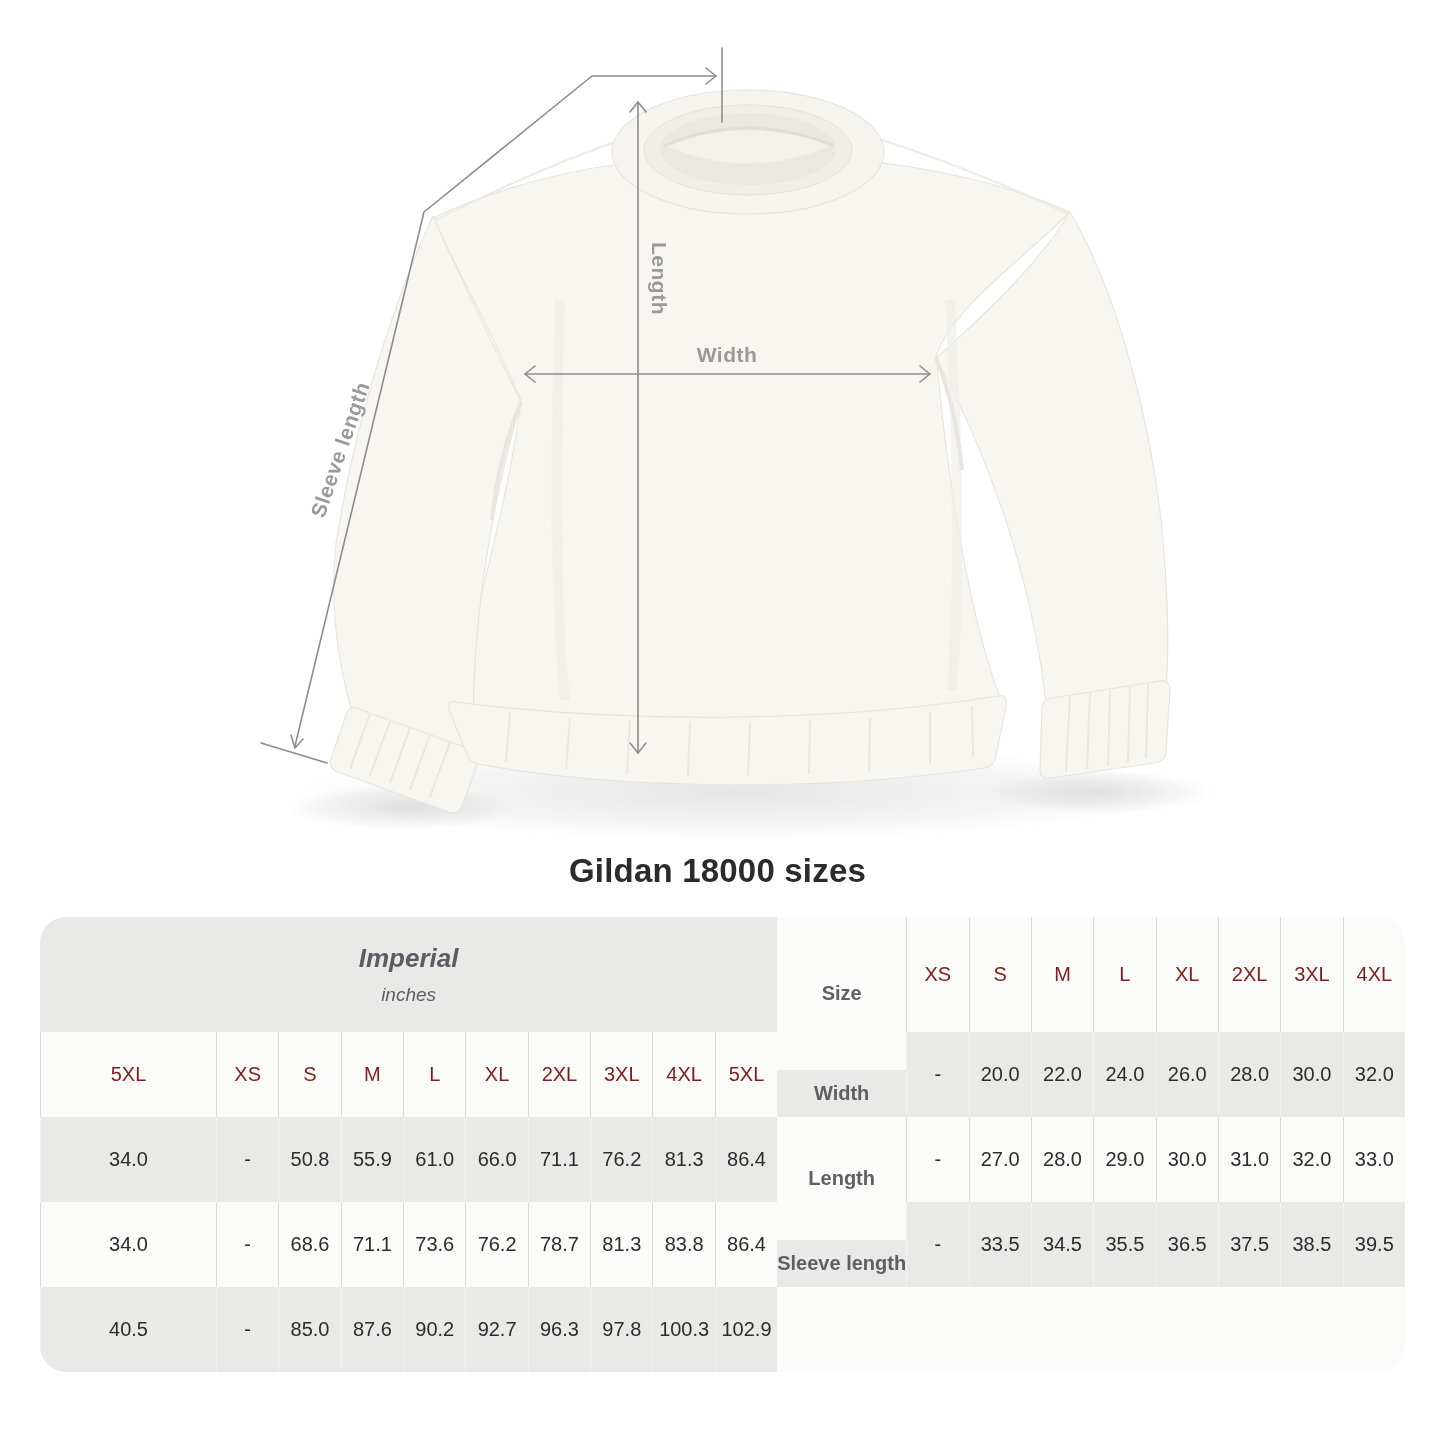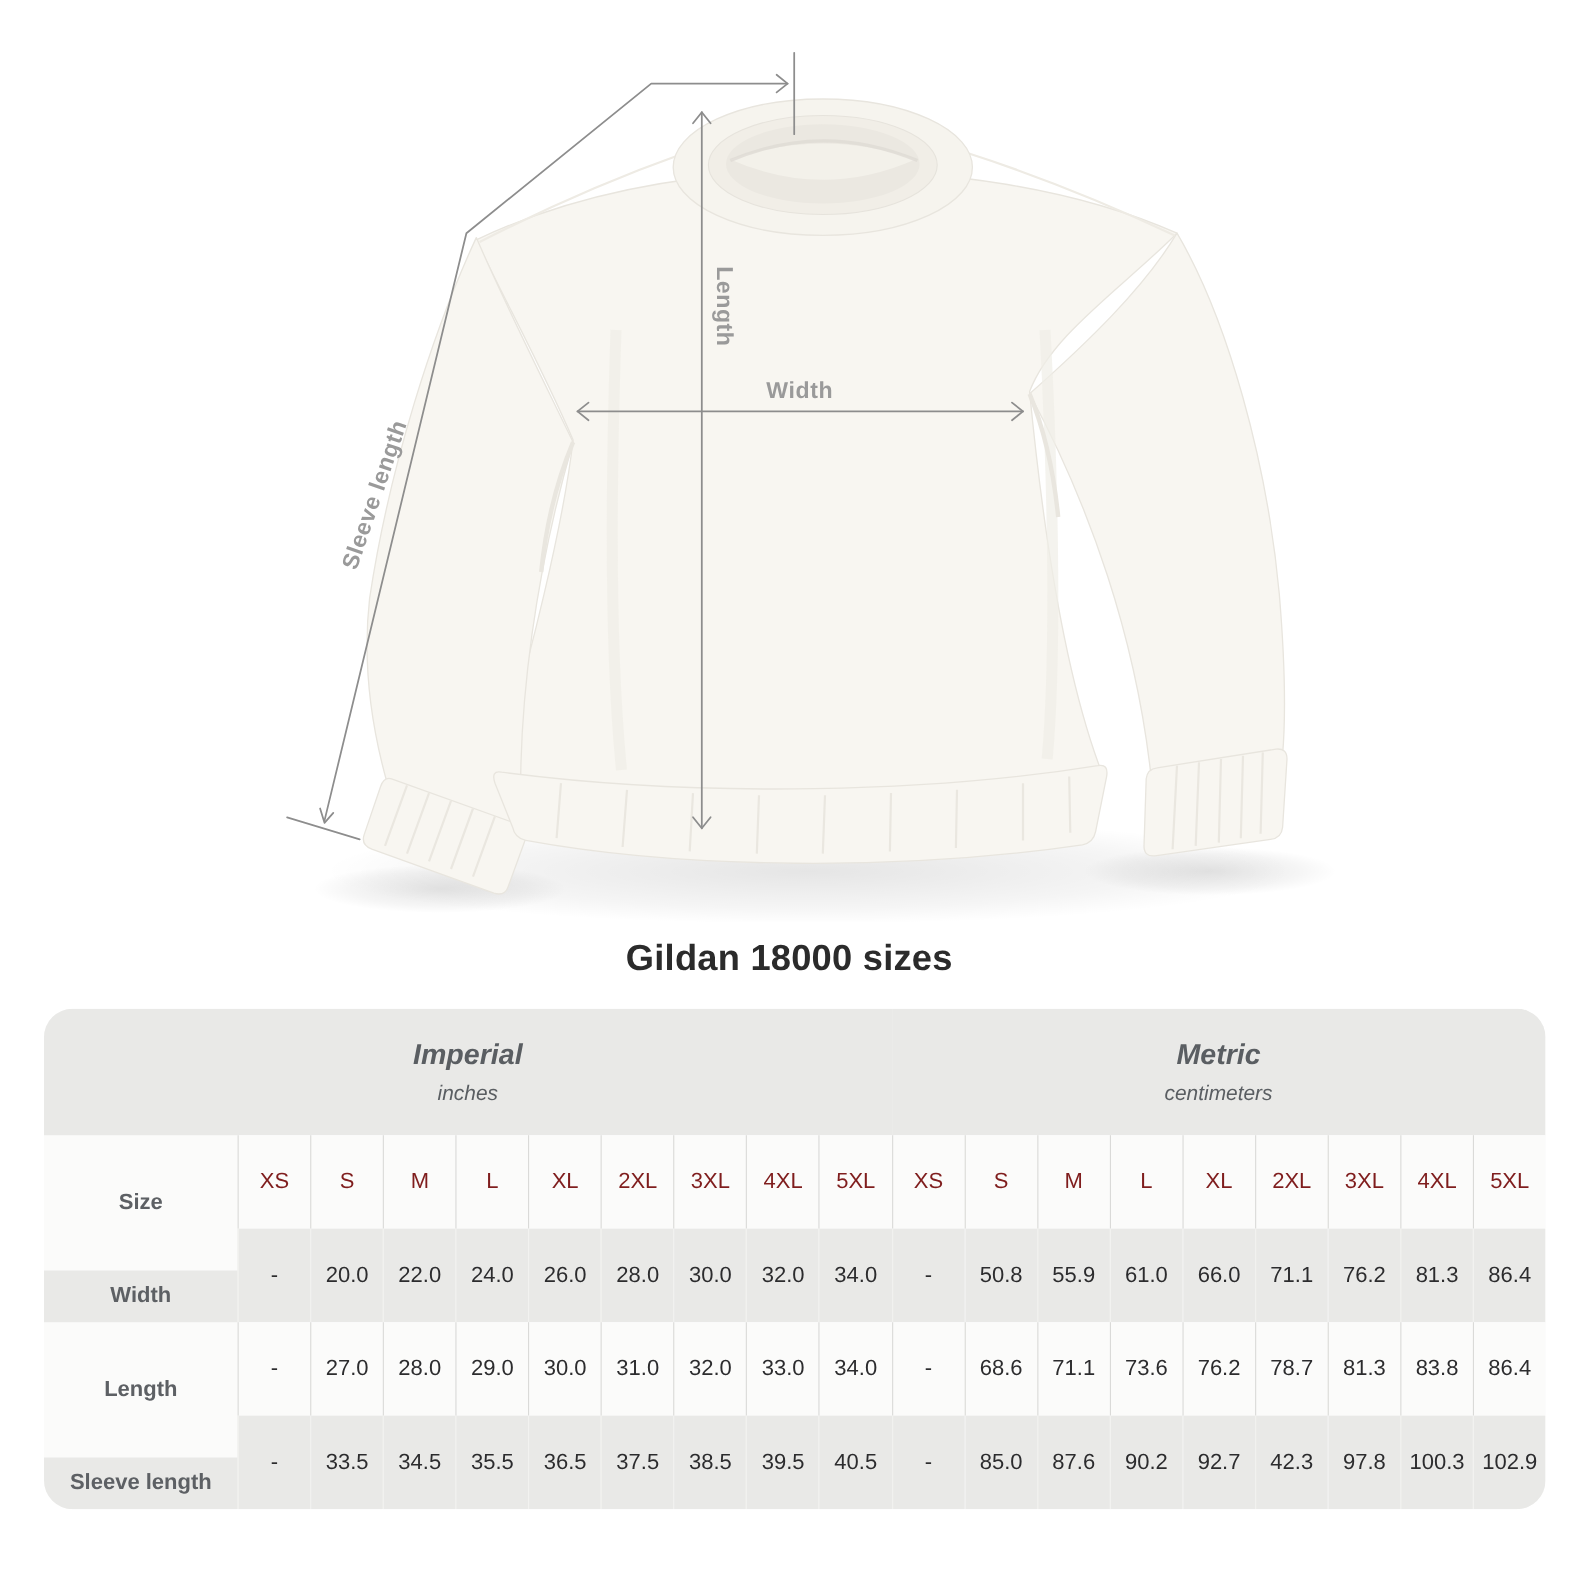--- a/index.html
+++ b/index.html
@@ -144,24 +144,20 @@
     </svg>
   </div>
 
   <h1 class="page-title">Gildan 18000 sizes</h1>
 
   <div class="size-table">
     <div class="grid">
       <div class="group group-a">
         <div class="gt">Imperial</div>
         <div class="gs">inches</div>
-      </div>
-      <div class="group group-b">
-        <div class="gt">Metric</div>
-        <div class="gs">centimeters</div>
       </div>
 
     <div class="c hdr rowlab first">Size</div>
         <div class="c hdr">XS</div>
         <div class="c hdr">S</div>
         <div class="c hdr">M</div>
         <div class="c hdr">L</div>
         <div class="c hdr">XL</div>
         <div class="c hdr">2XL</div>
         <div class="c hdr">3XL</div>
@@ -222,20 +218,20 @@
         <div class="c  g">36.5</div>
         <div class="c  g">37.5</div>
         <div class="c  g">38.5</div>
         <div class="c  g">39.5</div>
         <div class="c  g">40.5</div>
         <div class="c  g">-</div>
         <div class="c  g">85.0</div>
         <div class="c  g">87.6</div>
         <div class="c  g">90.2</div>
         <div class="c  g">92.7</div>
-        <div class="c  g">42.3</div>
+        <div class="c  g">96.3</div>
         <div class="c  g">97.8</div>
         <div class="c  g">100.3</div>
         <div class="c  g">102.9</div>
       </div>
   </div>
 
 </div>
 
 </body></html>

